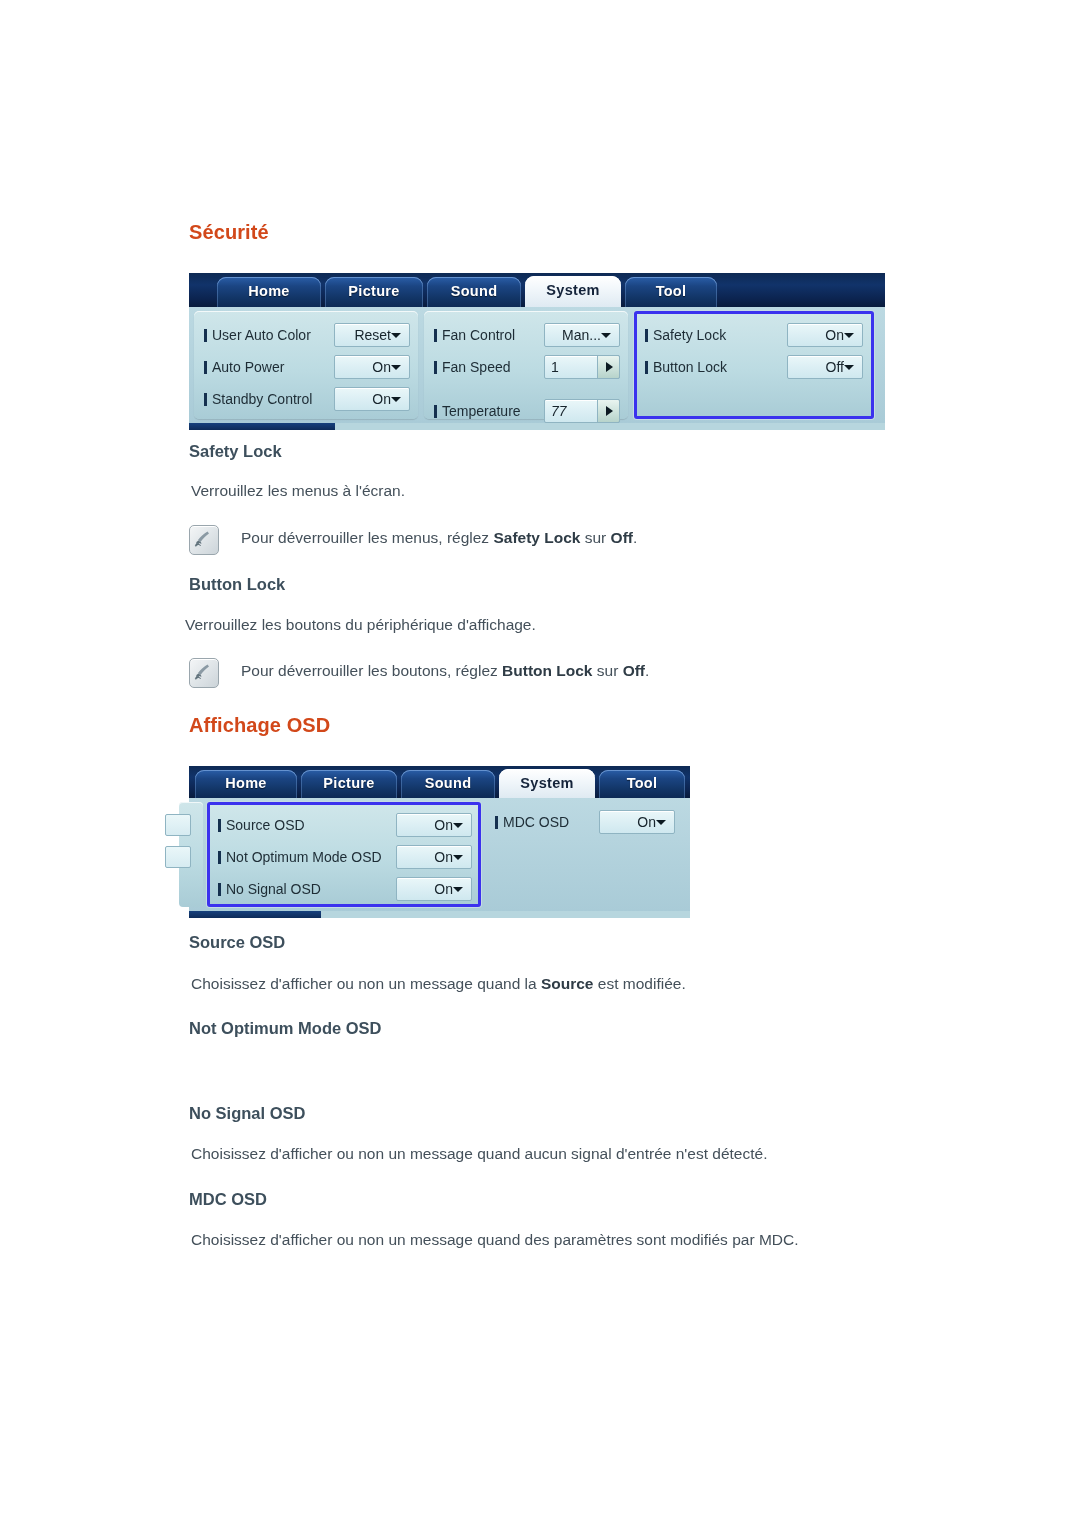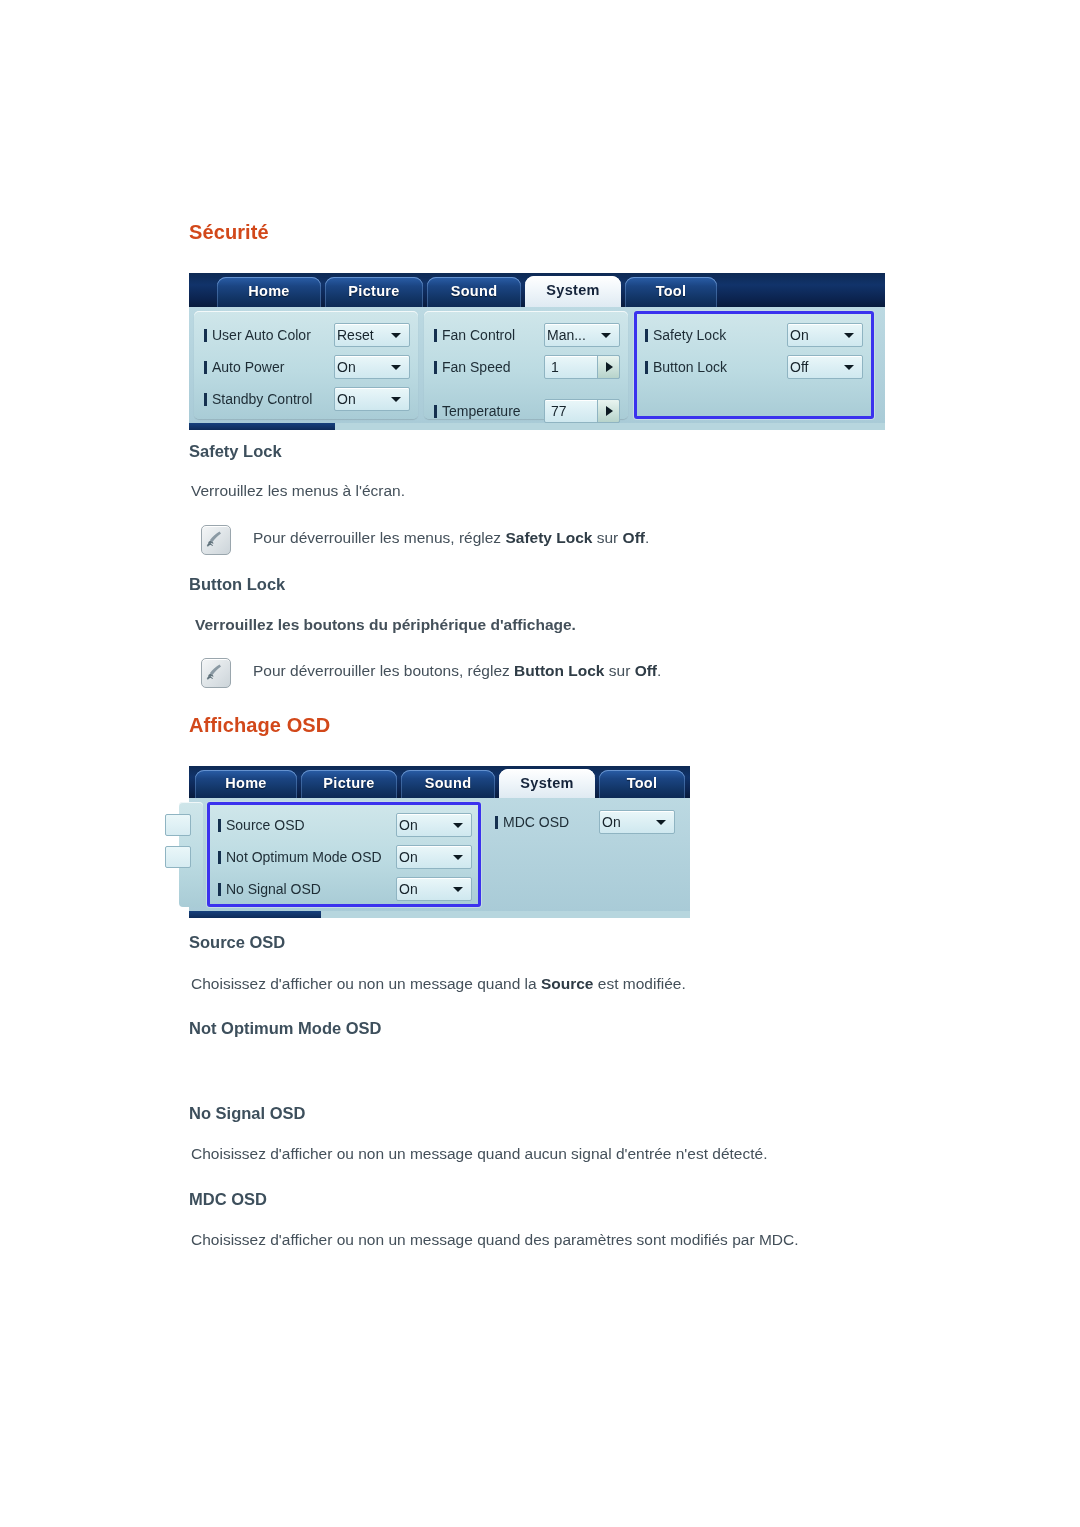--- a/index.html
+++ b/index.html
@@ -43,21 +43,21 @@
 
   .body-text {
     position: absolute;
     color: #44505a;
     font-size: 15.5px;
     white-space: nowrap;
   }
   .body-text b { font-weight: bold; color: #2f3c46; }
 
   
-  .note-row { position: absolute; margin-left: 12px; }
+  .note-row { position: absolute; }
   .note-icon {
     position: absolute;
     left: 0; top: 0;
     width: 28px; height: 28px;
     border-radius: 5px;
     background: linear-gradient(135deg,#f4f6f7 0%, #e2e7ea 45%, #ccd4d9 100%);
     border: 1px solid #9aa6ad;
     box-shadow: inset 0 1px 0 #ffffff;
     overflow: hidden;
   }
@@ -165,21 +165,21 @@
     background: linear-gradient(180deg,#eaf7f9 0%, #dceff4 50%, #cfe8ef 100%);
     box-shadow: inset 0 1px 0 #ffffff;
   }
   .osd-field .val {
     position: absolute;
     left: 0; top: 0;
     height: 22px;
     line-height: 22px;
     color: #17242c;
     font-size: 14px;
-    text-align: left;
+    text-align: right;
     white-space: nowrap;
   }
   .osd-field .caret {
     position: absolute;
     top: 9px;
     width: 0; height: 0;
     border-left: 5px solid transparent;
     border-right: 5px solid transparent;
     border-top: 5px solid #0d1a22;
   }
@@ -297,21 +297,21 @@
         <div class="osd-row" style="left:10px; top:44px; width:186px;">
           <span class="osd-label"><span class="bullet"></span><span>Fan Speed</span></span>
           <div class="osd-field spin" style="left:110px; width:76px;">
             <span class="val" style="left:6px; width:20px; text-align:left;">1</span>
             <span class="stepper"></span>
           </div>
         </div>
 
         <div class="osd-row" style="left:10px; top:88px; width:186px;">
           <span class="osd-label"><span class="bullet"></span><span>Temperature</span></span>
-          <div class="osd-field spin" style="left:110px; width:76px;">
+          <div class="osd-field spin" style="left:110px; width:76px;font-style:italic;">
             <span class="val" style="left:6px; width:26px; text-align:left;">77</span>
             <span class="stepper"></span>
           </div>
         </div>
       </div>
 
       <div class="osd-col selected" style="left:445px; top:4px; width:240px; height:108px;">
 
         <div class="osd-row" style="left:8px; top:9px; width:218px;">
           <span class="osd-label"><span class="bullet"></span><span>Safety Lock</span></span>
@@ -349,21 +349,21 @@
         <path d="M6.0 18.6 C8.1 17.9 9.8 18.6 10.6 19.8" stroke="#5d6e78" stroke-width="1.1" fill="none"></path>
       </svg>
     </div>
     <div class="note-text">
       <span>Pour déverrouiller les menus, réglez </span><b>Safety Lock</b><span> sur </span><b>Off</b><span>.</span>
     </div>
   </div>
 
   <div class="sub-title" style="left:189px; top:575px;">Button Lock</div>
 
-  <div class="body-text" style="left:195px; top:616px;font-weight:bold;">Verrouillez les boutons du périphérique d'affichage.</div>
+  <div class="body-text" style="left:185px; top:616px;">Verrouillez les boutons du périphérique d'affichage.</div>
 
   <div class="note-row" style="left:189px; top:658px; width:700px; height:32px;">
     <div class="note-icon">
       <svg width="26" height="26" viewBox="0 0 26 26" aria-hidden="true">
         <path d="M17.5 5.5 C14 7.5 10.5 10.5 8 14 L10.5 16 C13 12.5 16 9.5 19 7.5 Z" fill="#8b9aa4"></path>
         <path d="M8.2 14.2 L10.3 16.2 L7.4 19.6 C6.6 20.5 5.6 20.8 5.1 20.3 C4.6 19.8 5 18.8 5.8 17.9 Z" fill="#6f8089"></path>
         <path d="M6.5 16.4 C8.6 15.4 10.4 16.2 11.2 17.6" stroke="#5d6e78" stroke-width="1.1" fill="none"></path>
         <path d="M6.0 18.6 C8.1 17.9 9.8 18.6 10.6 19.8" stroke="#5d6e78" stroke-width="1.1" fill="none"></path>
       </svg>
     </div>

